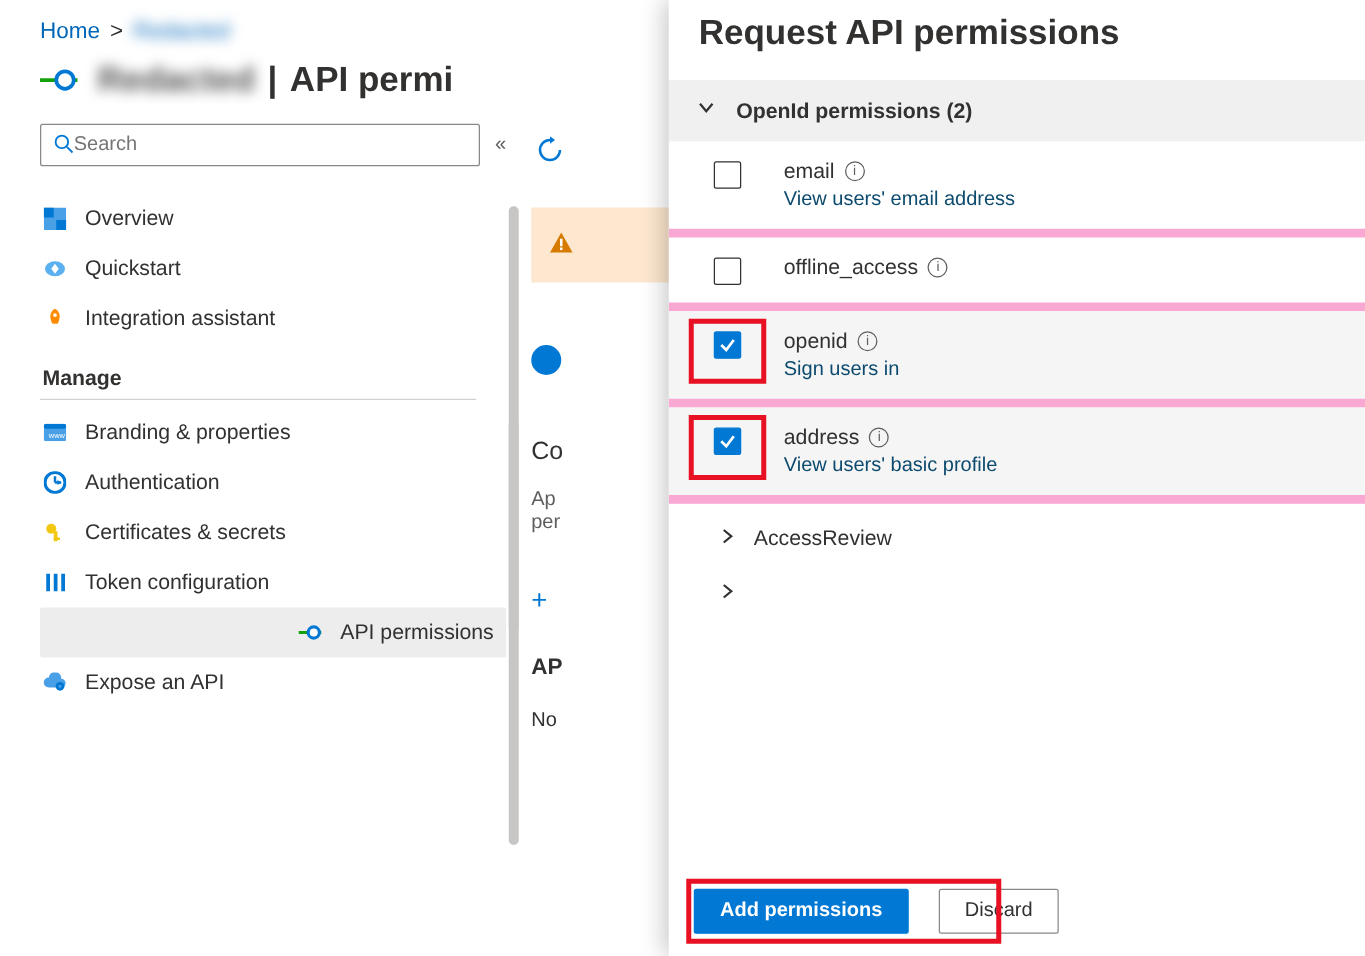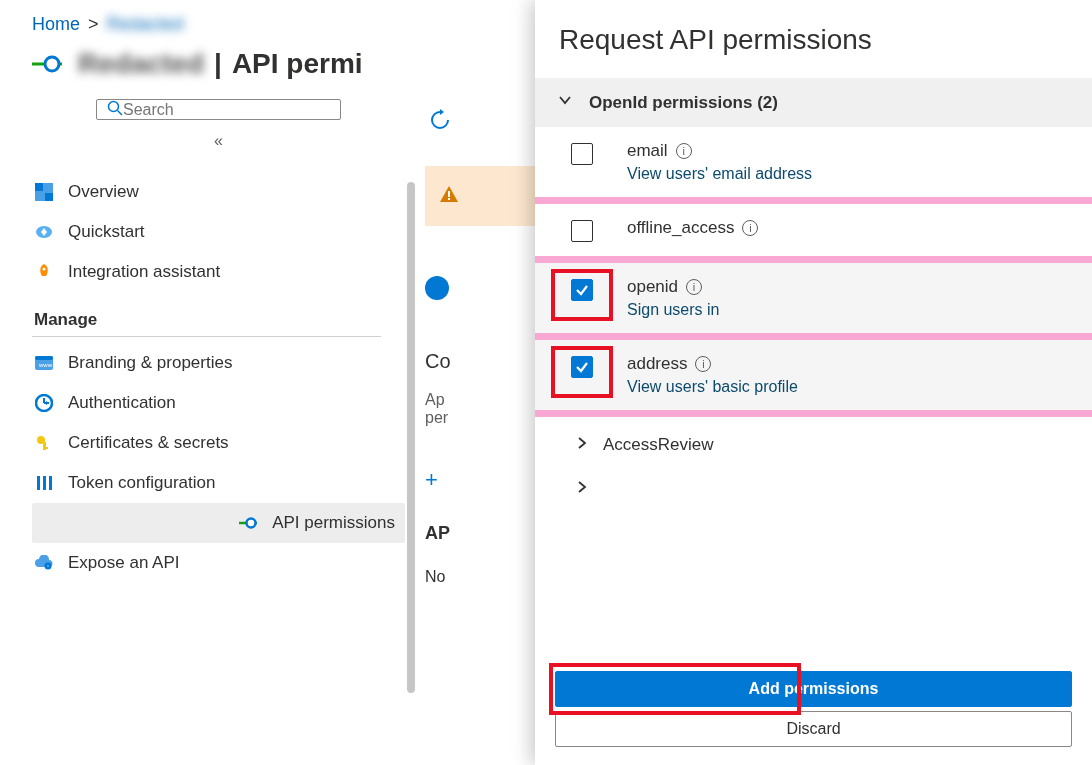--- a/index.html
+++ b/index.html
@@ -62,21 +62,20 @@
   .sidebar {
     width: 415px;
     padding: 0 10px 0 32px;
     position: relative;
   }
   .search-row {
     display: flex;
     align-items: center;
     gap: 12px;
     margin-bottom: 22px;
-    flex-direction: column;
   }
   .search-box {
     flex: 1;
     display: flex;
     align-items: center;
     border: 1px solid #8a8886;
     border-radius: 2px;
     height: 34px;
     padding: 0 10px;
   }
@@ -151,22 +150,22 @@
     right: 0;
     bottom: 0;
     width: 557px;
     background: #fff;
     box-shadow: -4px 0 18px rgba(0,0,0,0.22);
     display: flex;
     flex-direction: column;
   }
   .flyout-title {
     font-size: 28px;
-    font-weight: 400;
-    padding: 24px 24px 22px 24px;
+    font-weight: 700;
+    padding: 10px 24px 22px 24px;
   }
   .flyout-scroll { flex:1; overflow:hidden; }
   .group-header {
     background: #f0f0f0;
     display: flex;
     align-items: center;
     gap: 16px;
     padding: 14px 22px;
     font-size: 17px;
     font-weight: 600;
@@ -226,23 +225,22 @@
   .subsection {
     display:flex; align-items:center; gap:14px;
     padding: 18px 24px 18px 40px;
     font-size: 17px;
     cursor: pointer;
   }
 
   .flyout-footer {
     padding: 14px 20px 18px 20px;
     display: flex;
-    gap: 4px;
+    gap: 24px;
     position: relative;
-    flex-direction: column;
   }
   .btn {
     height: 36px;
     padding: 0 20px;
     font-size: 16px;
     border-radius: 2px;
     cursor: pointer;
   }
   .btn-primary {
     background: #0078d4;

